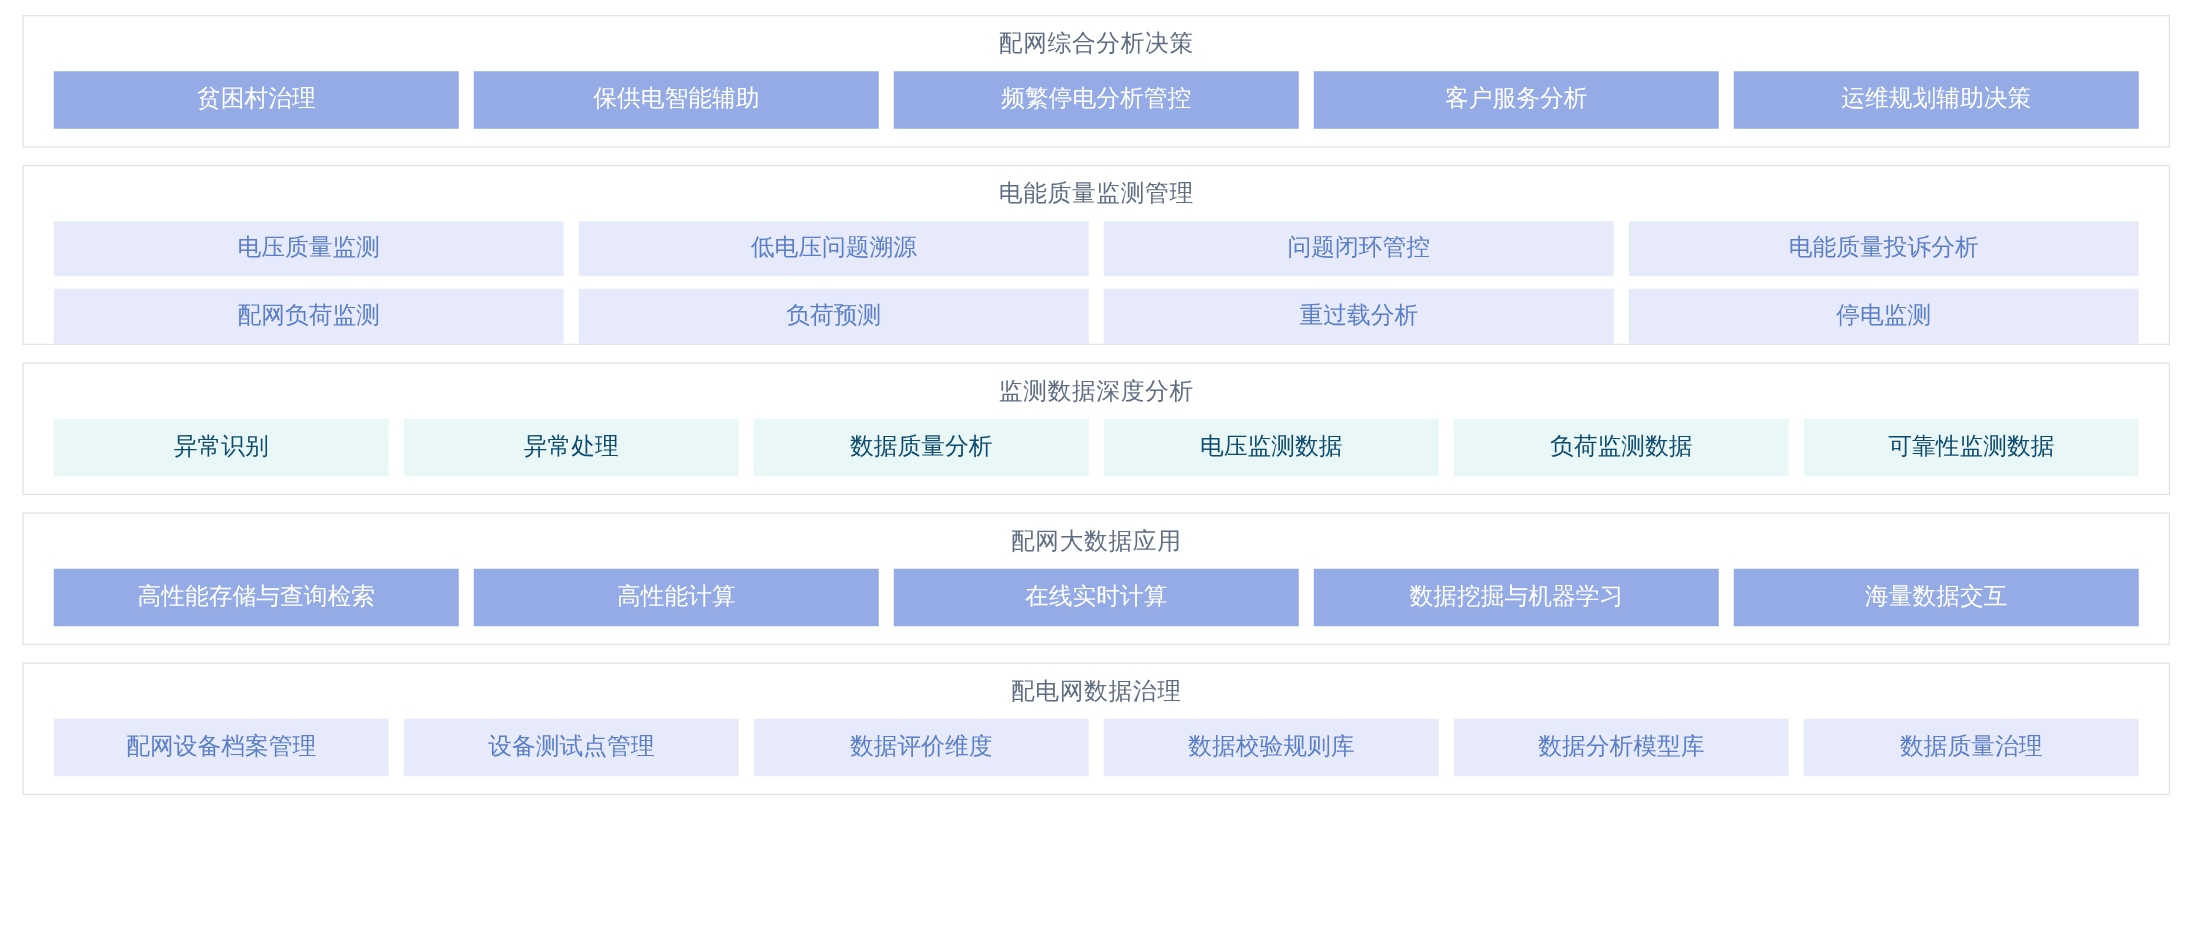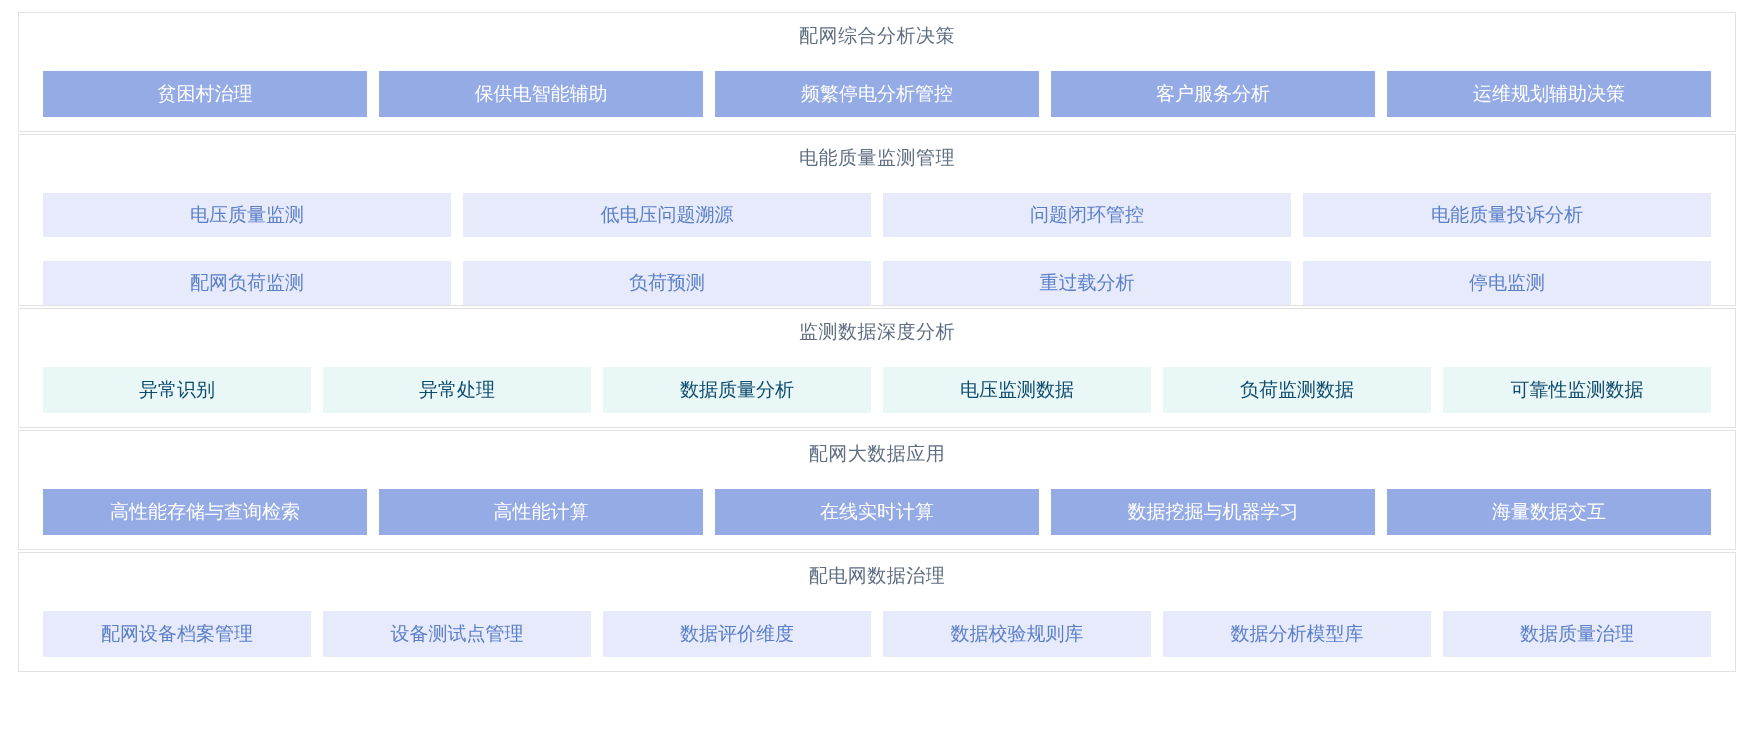--- a/index.html
+++ b/index.html
@@ -11,21 +11,21 @@
     font-family: "Liberation Sans", "DejaVu Sans", sans-serif;
   }
 
   #page {
     width: 1754px;
     height: 674px;
     background: #ffffff;
     padding: 12px 18px 12px 18px;
     display: flex;
     flex-direction: column;
-    gap: 2px;
+    gap: 14px;
   }
 
   .section {
     border: 1px solid #e2e2e4;
     background: #ffffff;
     padding: 8px 24px 14px 24px;
     display: flex;
     flex-direction: column;
   }
 
@@ -51,21 +51,20 @@
     min-width: 0;
     text-align: center;
     font-size: 19px;
     line-height: 46px;
     height: 46px;
     white-space: nowrap;
     overflow: hidden;
     text-overflow: ellipsis;
     cursor: pointer;
     user-select: none;
-    margin-top: 14px;
   }
 
   
   .tile.blue {
     background: #95abe6;
     color: #ffffff;
   }
   .tile.lavender {
     background: #e6eafb;
     color: #5b7fc7;

